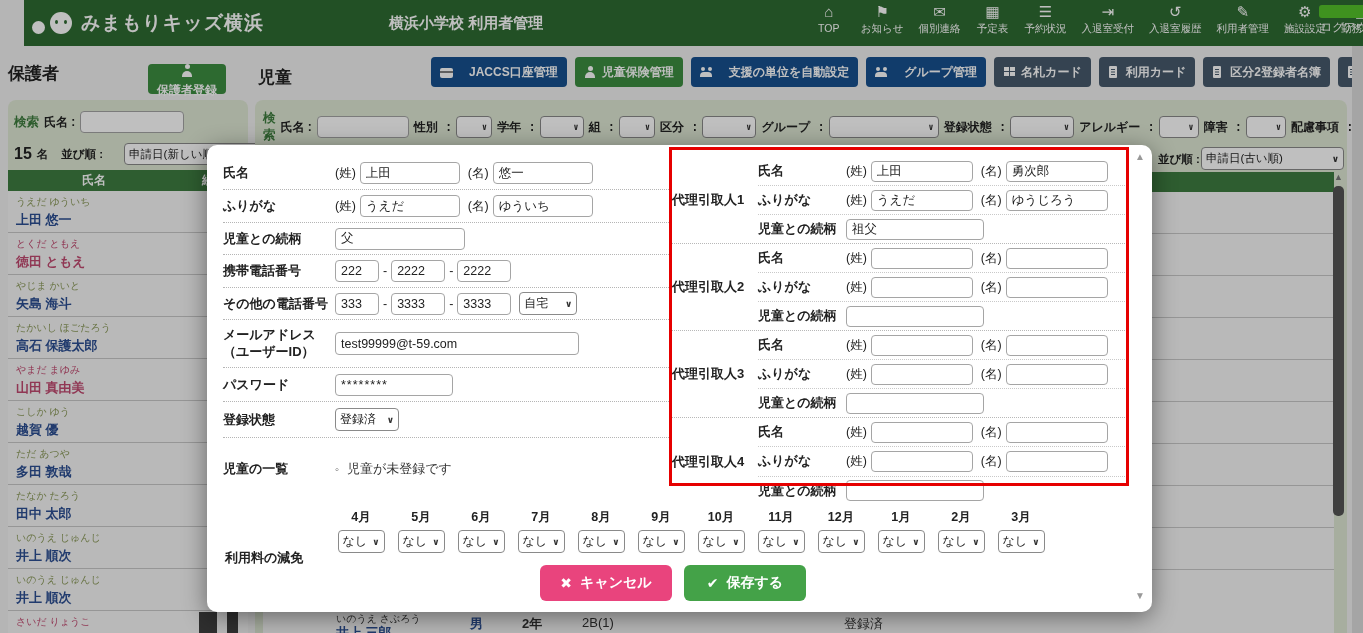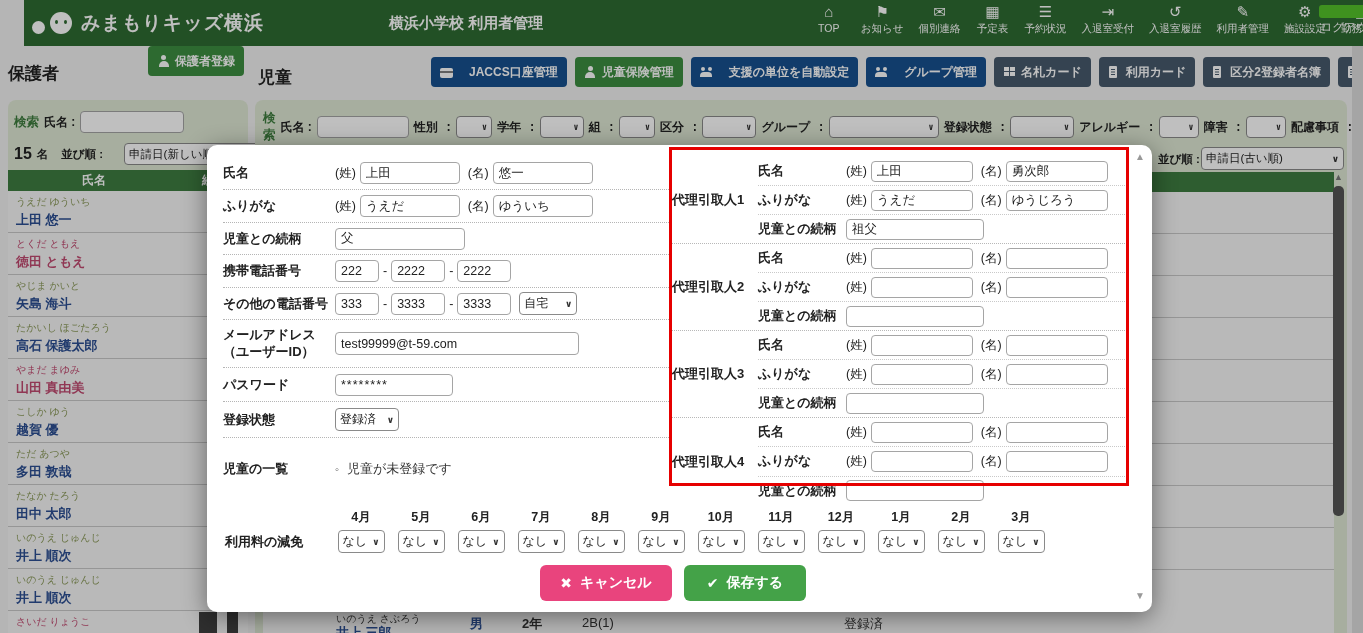--- a/index.html
+++ b/index.html
@@ -46,21 +46,21 @@
   .cicon.doc::after { content:""; position:absolute; left:3px; top:3px; width:4px; height:1px; background:#475a6d; box-shadow:0 2.5px 0 #475a6d, 0 5px 0 #475a6d; }
 
   
   .sel { display:inline-flex; align-items:center; justify-content:space-between; background:#fff; border:1px solid #8a8a8a; border-radius:4px; padding:0 4px; font-size:12px; height:22px; cursor:pointer; overflow:hidden; white-space:nowrap; }
   .sel .chev { font-size:9px; font-weight:bold; margin-left:3px; color:#333; flex:0 0 auto; }
   .txt { background:#fff; border:1px solid #a5a5a5; border-radius:4px; height:22px; font-size:12.5px; padding:0 5px; font-family:inherit; color:#222; }
   .lbl { font-weight:bold; font-size:12px; color:#222; white-space:nowrap; }
   .search-word { color:#3e7d3e; font-weight:bold; font-size:12.5px; }
 
   
-  #g-register { position:absolute; left:148px; top:46px; }
+  #g-register { position:absolute; left:148px; top:64px;flex-direction:column; }
   #g-panel { left:8px; top:100px; width:240px; height:533px; }
   #g-search { position:absolute; left:14px; top:111px; display:flex; align-items:center; gap:5px; }
   #g-countrow { position:absolute; left:14px; top:143px; display:flex; align-items:center; gap:5px; }
   .g-count { font-size:16px; font-weight:bold; }
   .g-count-suffix { font-size:11.5px; font-weight:bold; }
   #g-table { position:absolute; left:8px; top:170px; width:240px; height:463px; overflow:hidden; }
   .g-thead { height:21px; background:#3e7d41; color:#fff; font-size:12px; font-weight:bold; display:flex; align-items:center; }
   .g-th-name { width:172px; text-align:center; }
   .g-th-rel { width:68px; text-align:center; }
   .g-row { height:42px; background:#f7f7f7; border-bottom:1px solid #c9c9c9; position:relative; cursor:pointer; }
@@ -133,21 +133,21 @@
   .p-block { height:87px; display:flex; border-bottom:1px dotted #b8b8b8; }
   .p-block:last-child { border-bottom:none; }
   .p-label { width:86px; flex:0 0 86px; font-weight:bold; font-size:13px; display:flex; align-items:center; }
   .p-rows { flex:1; display:flex; flex-direction:column; }
   .p-row { flex:1; display:flex; align-items:center; }
   .p-row:not(:last-child) { border-bottom:1px dotted #c9c9c9; }
   .p-flabel { width:88px; flex:0 0 88px; font-weight:bold; font-size:13px; }
   .in-pname { width:102px; height:21px; }
   .in-prel { width:138px; height:21px; }
 
-  #m-discount-label { position:absolute; left:18px; top:388px; font-weight:bold; font-size:13px; }
+  #m-discount-label { position:absolute; left:18px; top:404px; font-weight:bold; font-size:13px; }
   #m-months { position:absolute; left:124px; top:364px; display:flex; }
   .month-cell { width:60px; display:flex; flex-direction:column; align-items:center; }
   .month-name { font-size:12.5px; font-weight:bold; height:18px; }
   .month-sel { width:47px; height:23px; margin-top:3px; }
 
   .action-btn { position:absolute; top:420px; height:36px; border:none; border-radius:6px; color:#fff; font-size:14px; font-weight:bold; cursor:pointer; display:inline-flex; align-items:center; justify-content:center; gap:8px; font-family:inherit; }
   #btn-cancel { left:333px; width:132px; background:#e9447d; }
   #btn-save { left:477px; width:122px; background:#44a248; }
 </style>
 </head>

